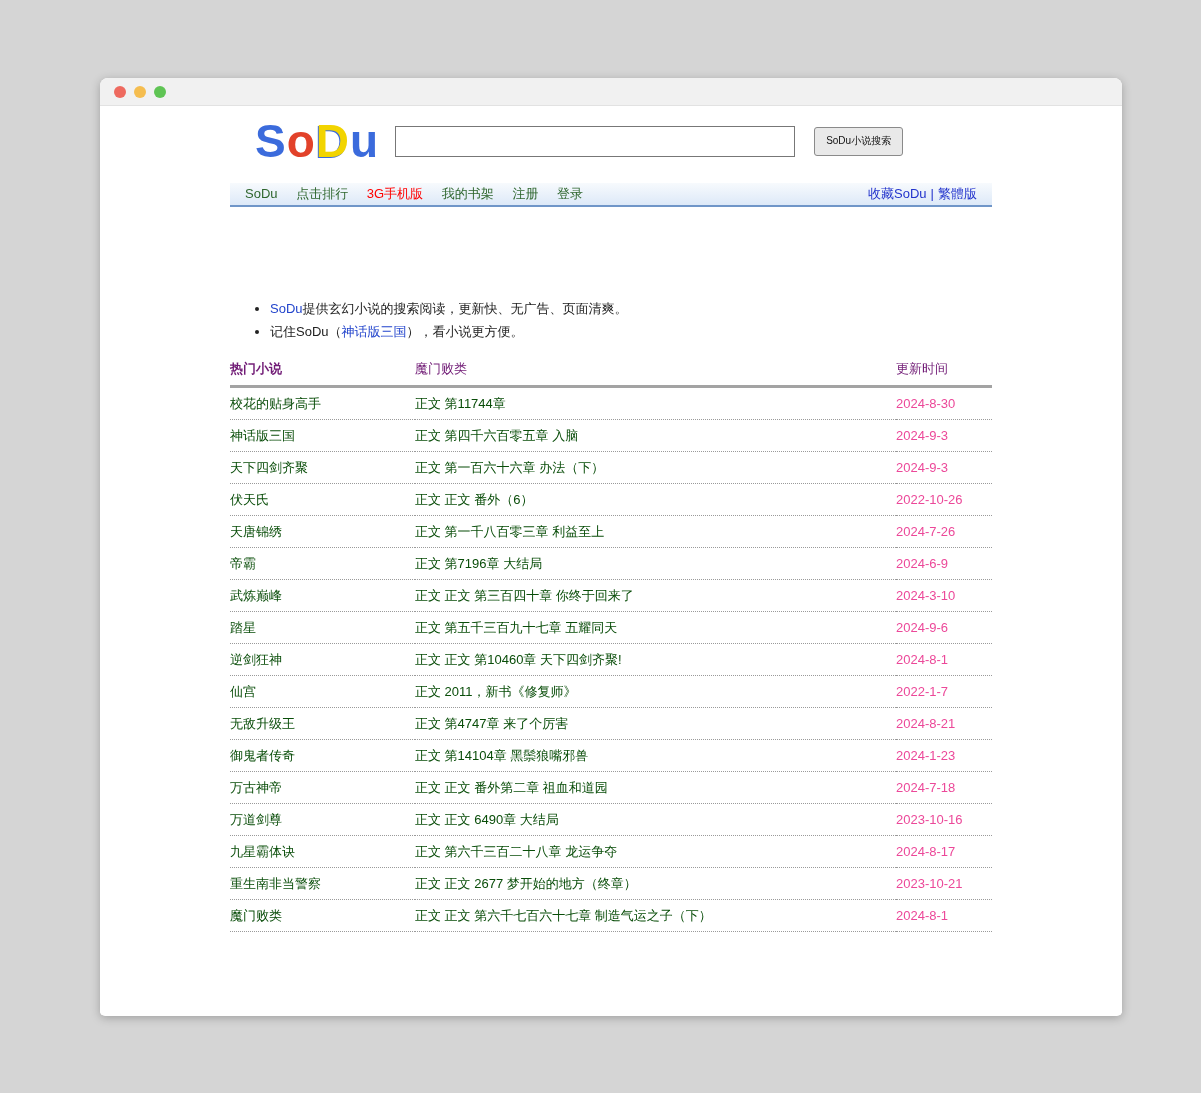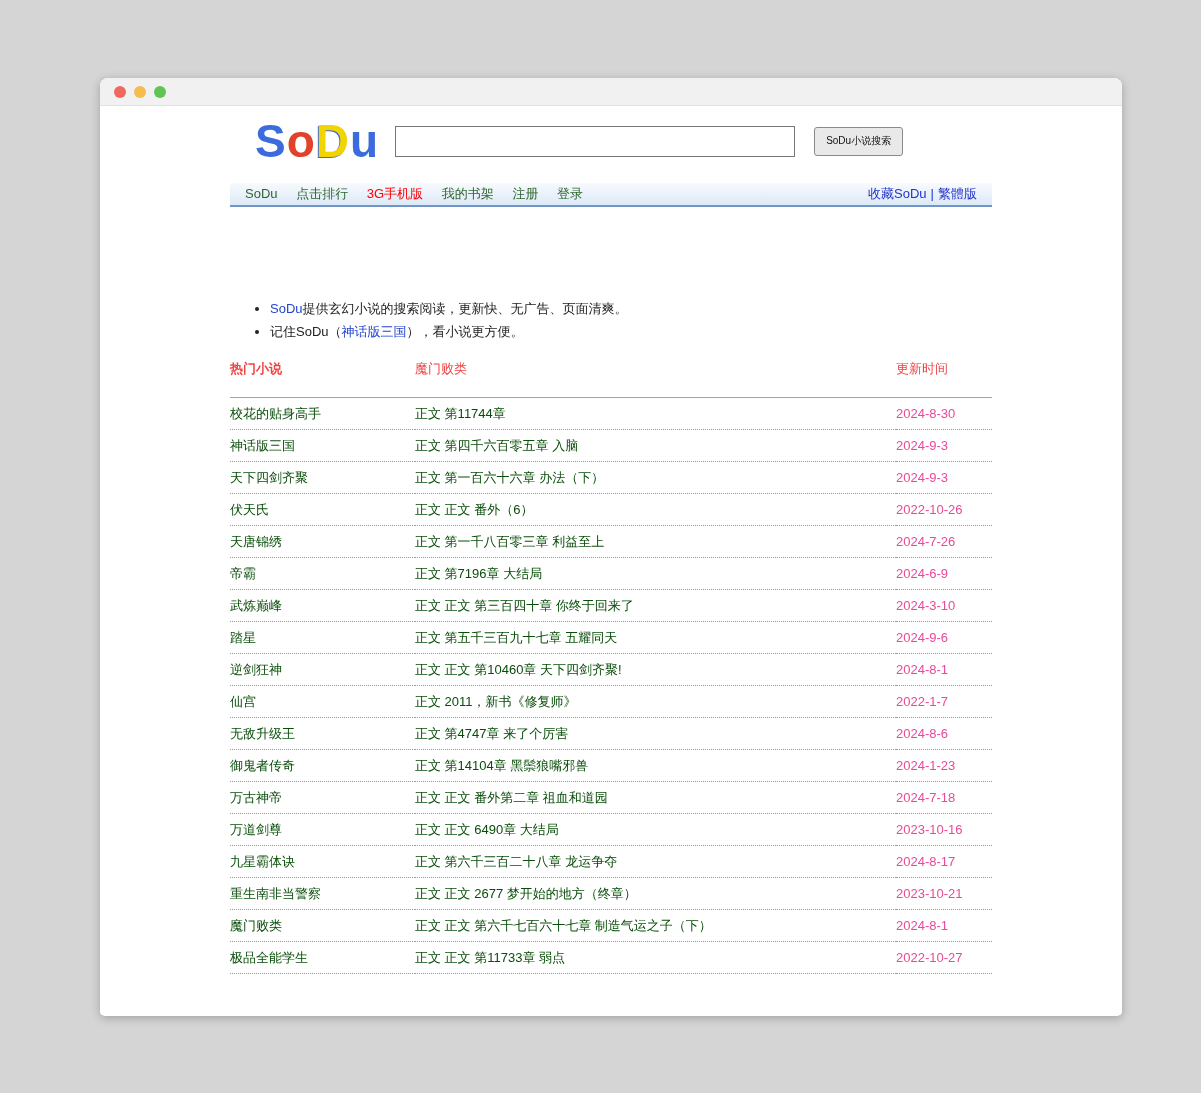--- a/index.html
+++ b/index.html
@@ -59,22 +59,22 @@
   .intro { margin:93px 0 0 130px; padding-left:40px; font-size:13px; color:#222; }
   .intro li { margin-bottom:6px; line-height:17px; }
   .intro a { color:#2244cc; text-decoration:none; }
 
   
   .booktable { width:762px; margin:14px auto 0 auto; border-collapse:collapse; table-layout:fixed; font-size:13px; }
   .booktable col.c1 { width:185px; }
   .booktable col.c2 { width:481px; }
   .booktable col.c3 { width:96px; }
   .booktable th {
-    text-align:left; font-weight:normal; color:#ef4444;
-    padding:6px 0 19px 0; border-bottom:1px solid #a3a3a3;
+    text-align:left; font-weight:normal; color:#701a75;
+    padding:6px 0 7px 0; border-bottom:3px solid #a3a3a3;
   }
   .booktable th:first-child { font-weight:bold; }
   .booktable td { padding:7px 0; border-bottom:1px dotted #9a9a9a; line-height:17px;
     white-space:nowrap; overflow:hidden; }
   .booktable td a { color:#094d09; text-decoration:none;text-align:center; }
   .booktable td.date { color:#ec4899; }
 </style>
 </head>
 <body>
 
@@ -184,21 +184,21 @@
 
   <tr>
     <td><a href="#">仙宫</a></td>
     <td><a href="#">正文 2011，新书《修复师》</a></td>
     <td class="date">2022-1-7</td>
   </tr>
 
   <tr>
     <td><a href="#">无敌升级王</a></td>
     <td><a href="#">正文 第4747章 来了个厉害</a></td>
-    <td class="date">2024-8-6</td>
+    <td class="date">2024-8-21</td>
   </tr>
 
   <tr>
     <td><a href="#">御鬼者传奇</a></td>
     <td><a href="#">正文 第14104章 黑鬃狼嘴邪兽</a></td>
     <td class="date">2024-1-23</td>
   </tr>
 
   <tr>
     <td><a href="#">万古神帝</a></td>
@@ -223,24 +223,19 @@
     <td><a href="#">正文 正文 2677 梦开始的地方（终章）</a></td>
     <td class="date">2023-10-21</td>
   </tr>
 
   <tr>
     <td><a href="#">魔门败类</a></td>
     <td><a href="#">正文 正文 第六千七百六十七章 制造气运之子（下）</a></td>
     <td class="date">2024-8-1</td>
   </tr>
 
-  <tr>
-    <td><a href="#">极品全能学生</a></td>
-    <td><a href="#">正文 正文 第11733章 弱点</a></td>
-    <td class="date">2022-10-27</td>
-  </tr>
 
 
 </tbody>
     </table>
 
   </div>
 </div>
 
 </body></html>

